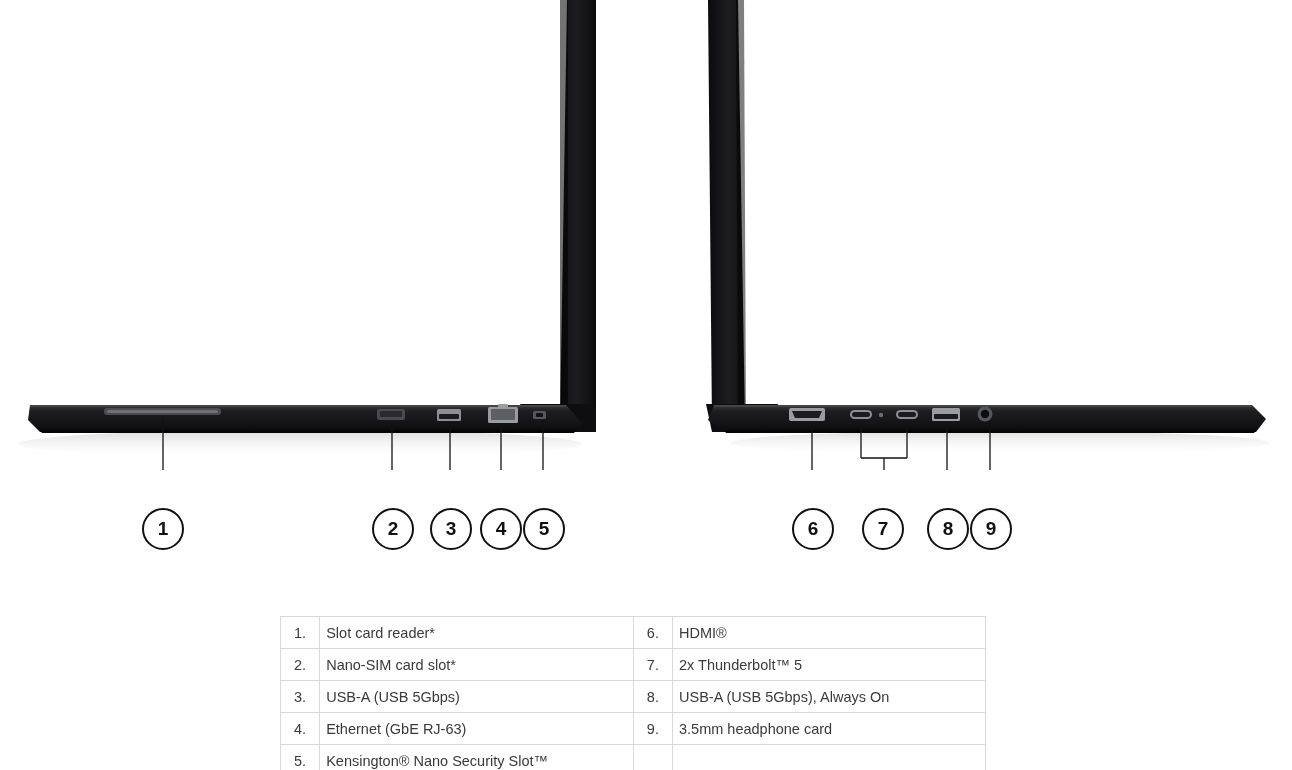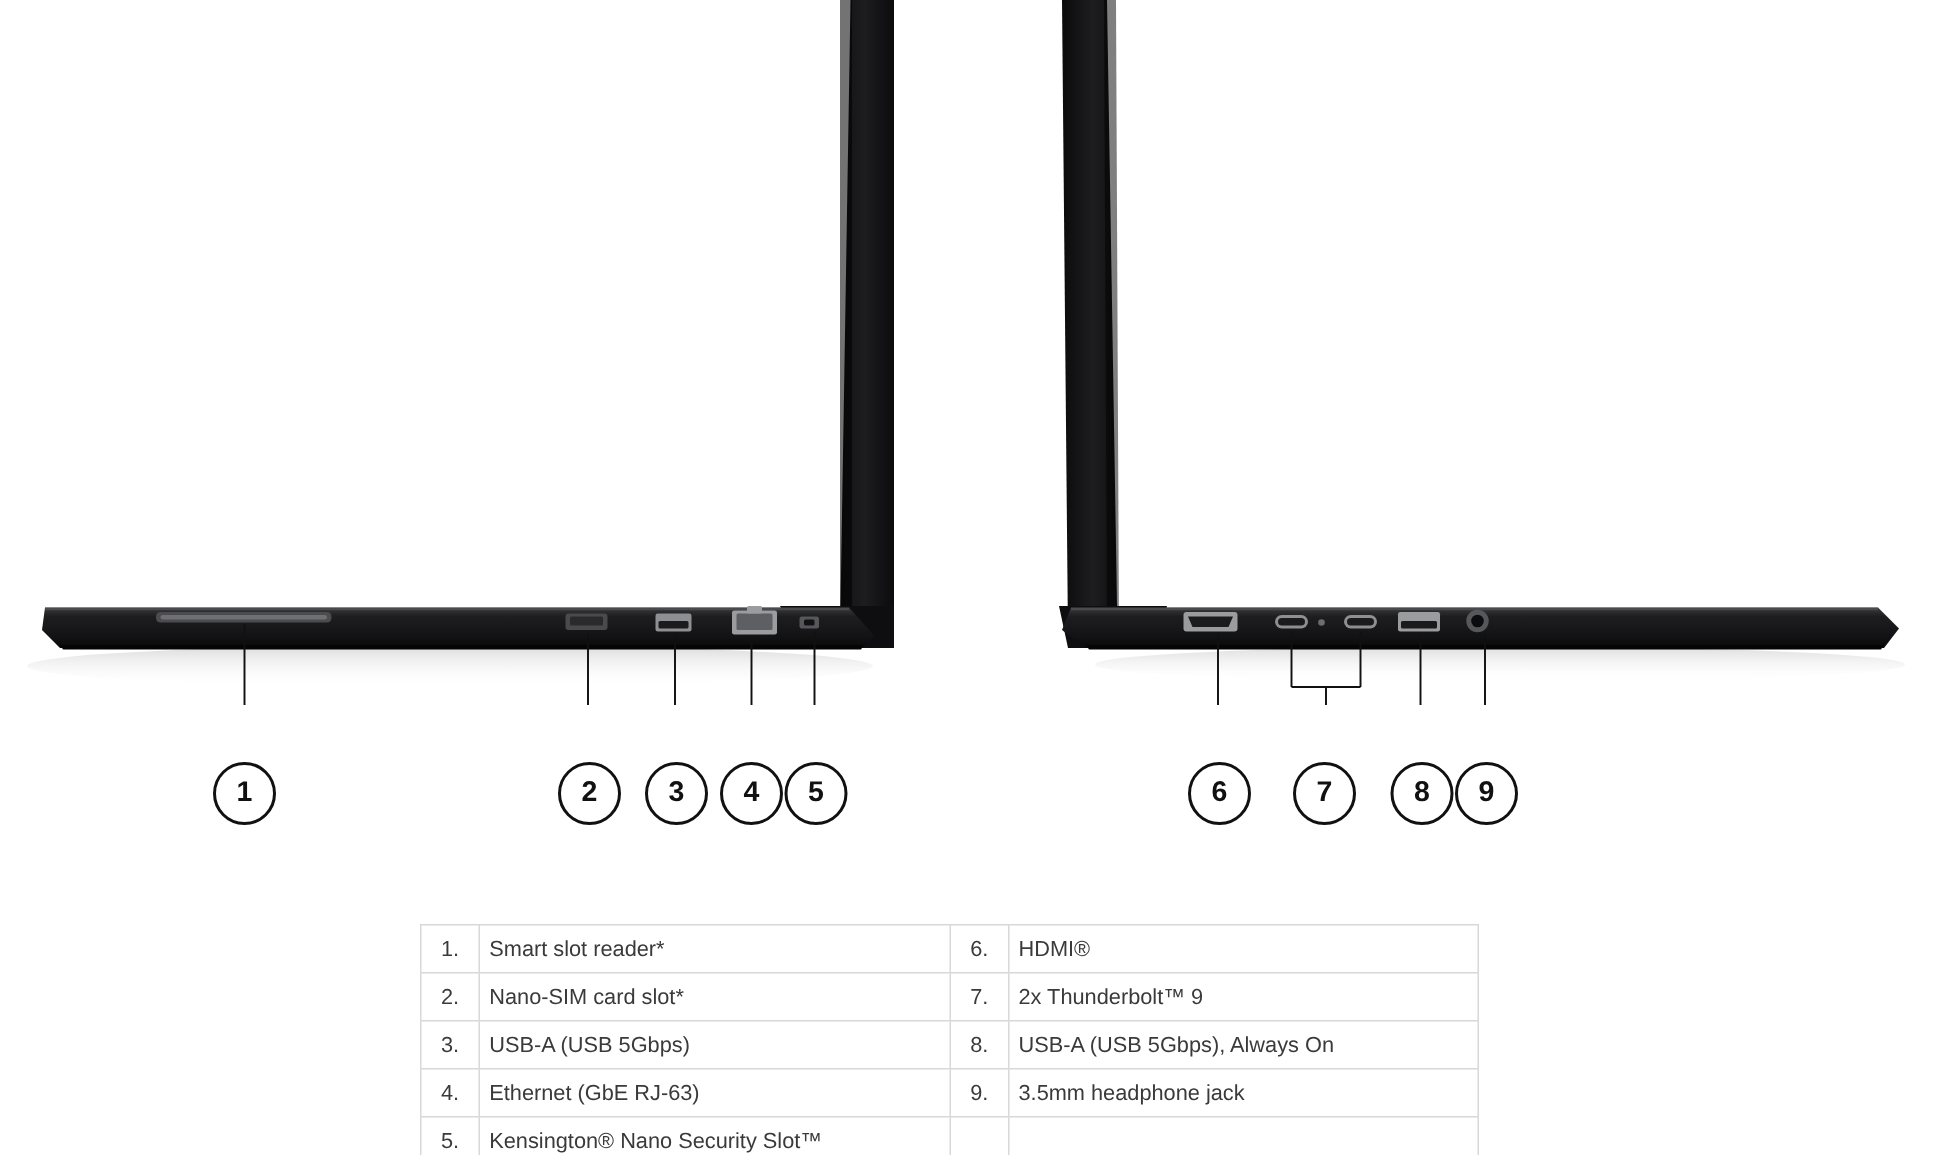--- a/index.html
+++ b/index.html
@@ -235,41 +235,41 @@
   <table class="legend">
     <colgroup>
       <col class="c-num">
         <col class="c-txt">
         <col class="c-num">
         <col class="c-txt">
     </colgroup>
     <tbody>
       <tr>
         <td class="num">1.</td>
-        <td class="txt">Smart slot reader*</td>
+        <td class="txt">Slot card reader*</td>
         <td class="num">6.</td>
         <td class="txt">HDMI®</td>
       </tr>
       <tr>
         <td class="num">2.</td>
         <td class="txt">Nano-SIM card slot*</td>
         <td class="num">7.</td>
-        <td class="txt">2x Thunderbolt™ 9</td>
+        <td class="txt">2x Thunderbolt™ 5</td>
       </tr>
       <tr>
         <td class="num">3.</td>
         <td class="txt">USB-A (USB 5Gbps)</td>
         <td class="num">8.</td>
         <td class="txt">USB-A (USB 5Gbps), Always On</td>
       </tr>
       <tr>
         <td class="num">4.</td>
         <td class="txt">Ethernet (GbE RJ-63)</td>
         <td class="num">9.</td>
-        <td class="txt">3.5mm headphone jack</td>
+        <td class="txt">3.5mm headphone card</td>
       </tr>
       <tr>
         <td class="num">5.</td>
         <td class="txt">Kensington® Nano Security Slot™</td>
         <td class="num empty"></td>
         <td class="txt"></td>
       </tr>
     </tbody>
   </table>
 

